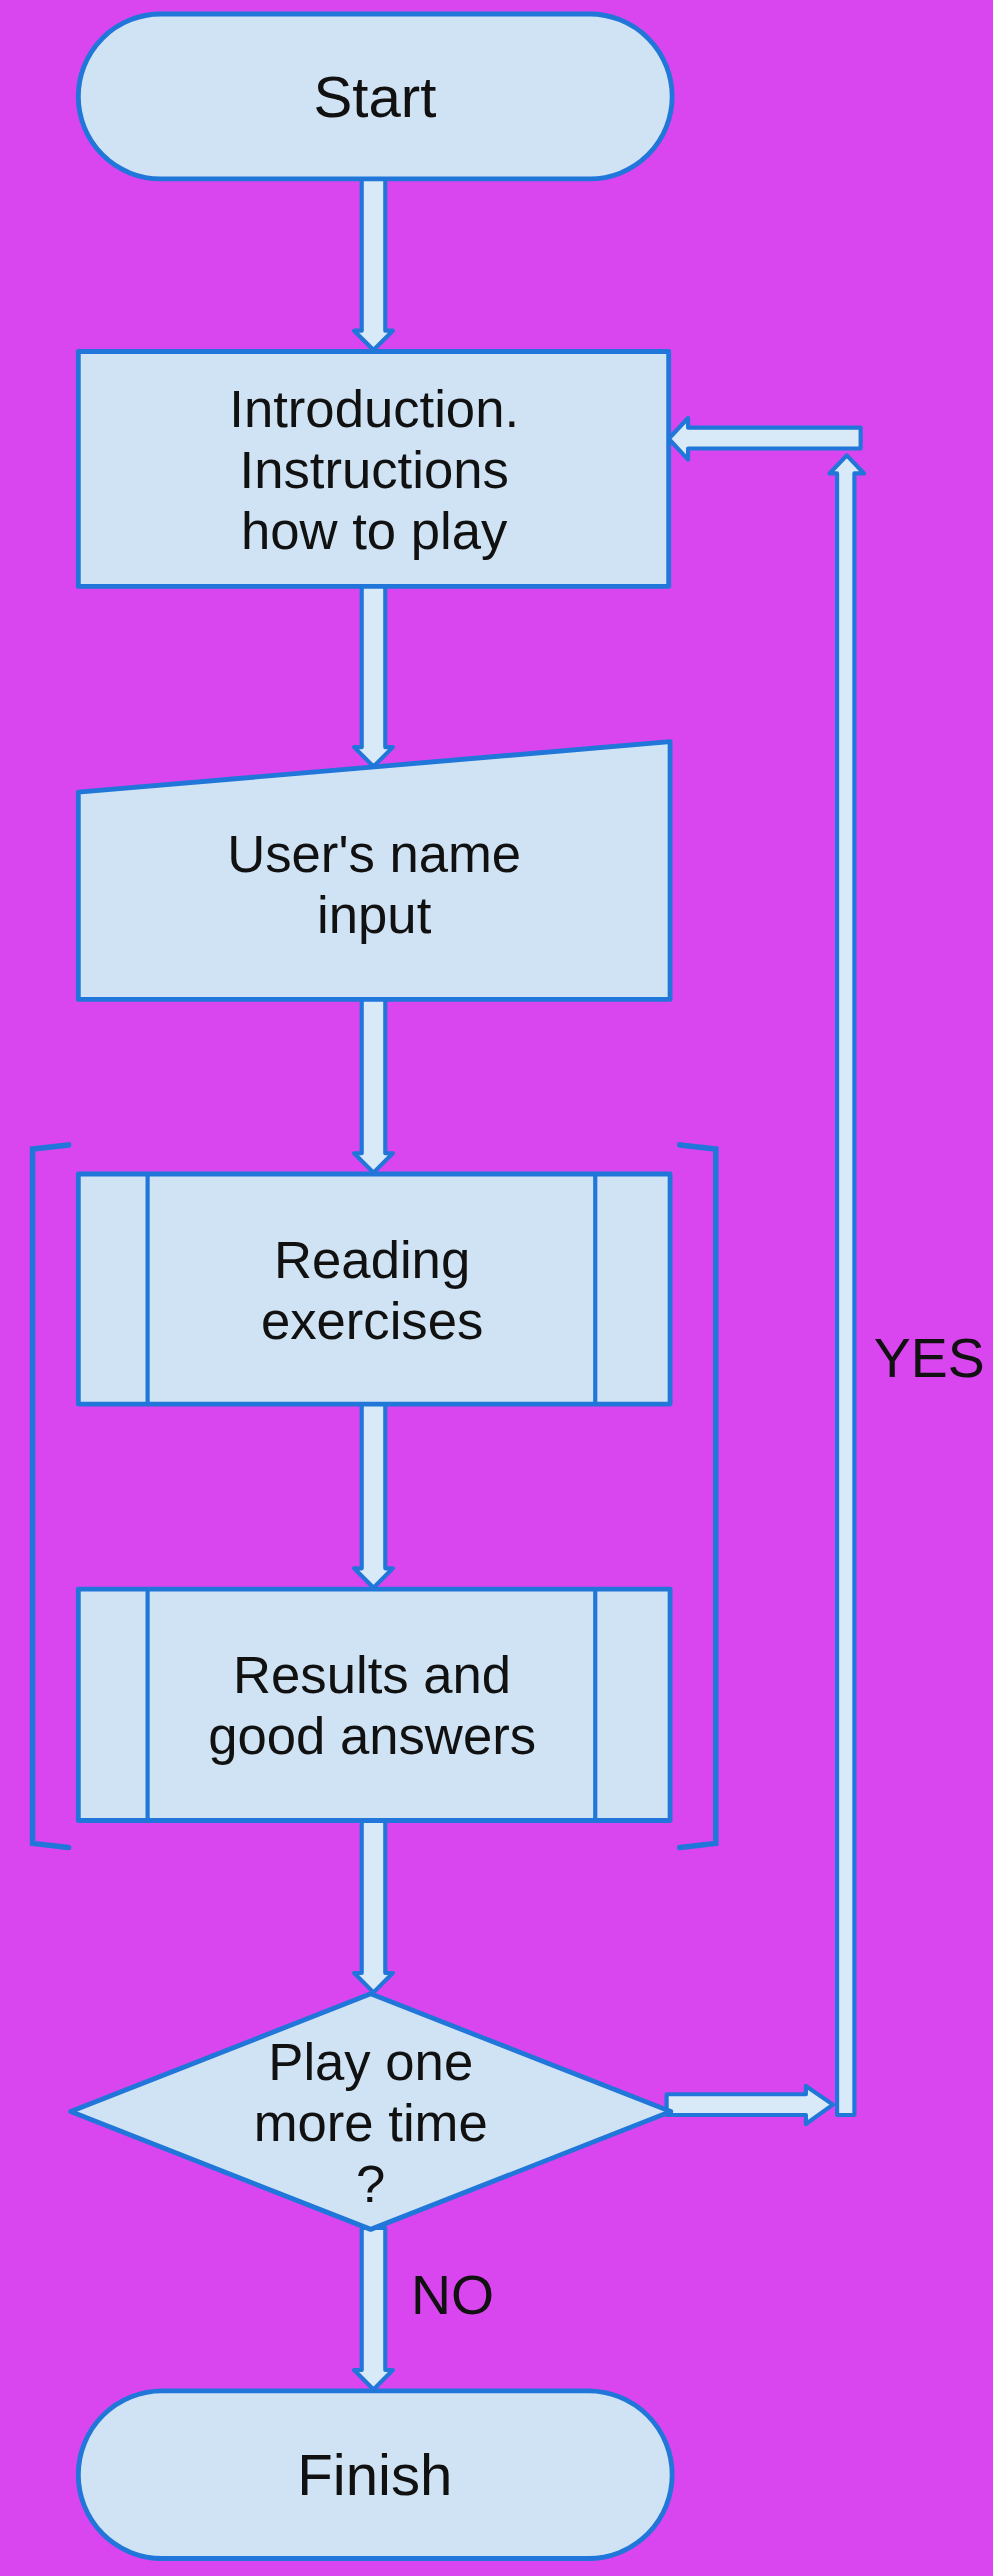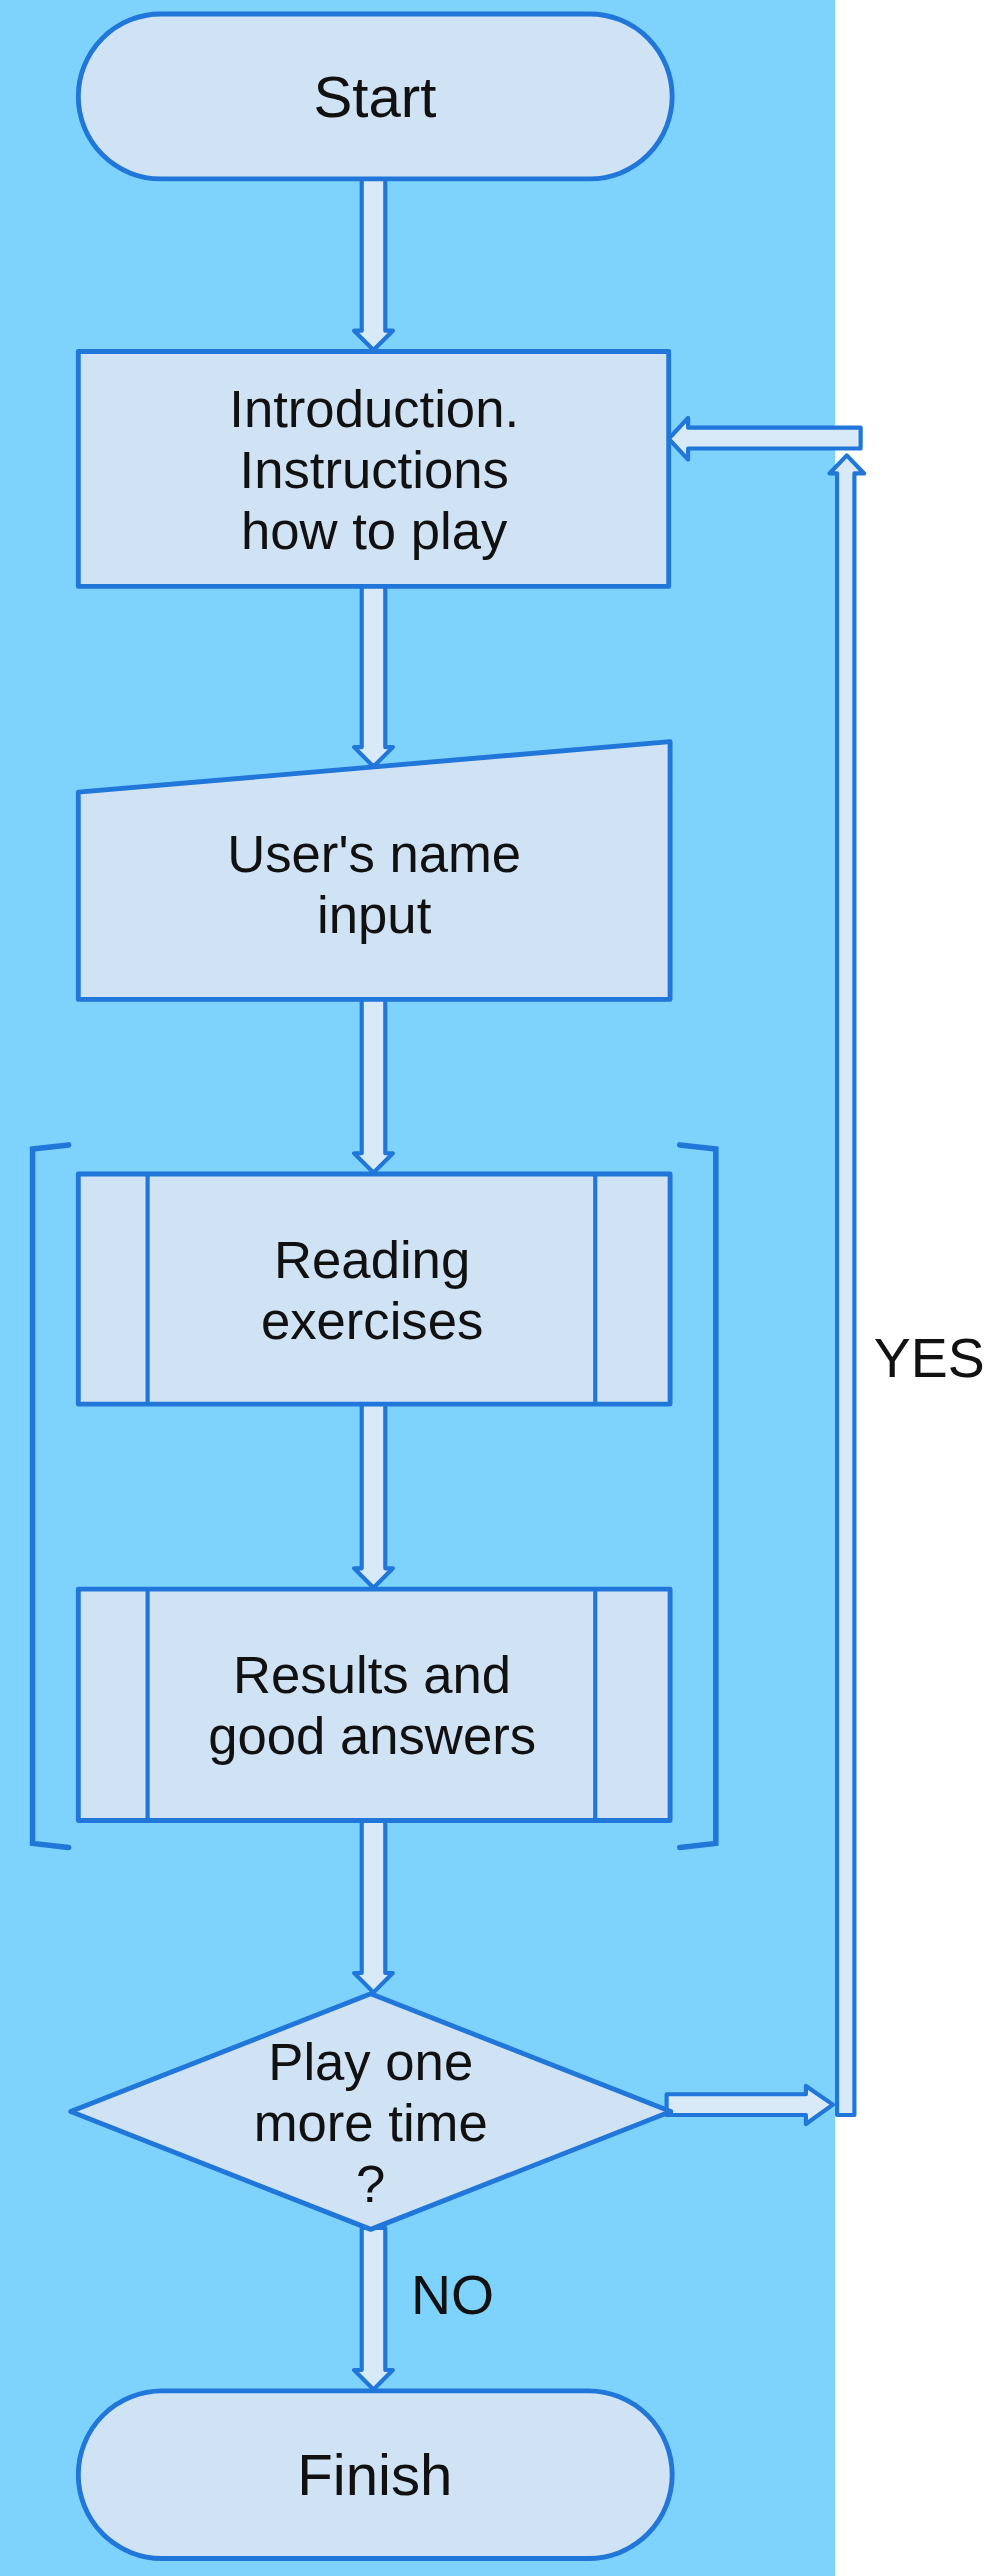--- a/index.html
+++ b/index.html
@@ -1,20 +1,20 @@
 <!DOCTYPE html>
 <html style="font-size:11px"><head>
 <meta charset="utf-8">
 <style>
   html,body{margin:0;padding:0;background:#ffffff;}
   .canvas{
     position:relative;
-    width:835px;
+    width:993px;
     height:2576px;
-    background:#7dd3fc;
+    background:#d946ef;
     font-family:"Liberation Sans", sans-serif;
   }
   svg{display:block;}
   .shape{
     fill:#cfe3f4;
     stroke:#2076d9;
     stroke-width:7;
     stroke-linejoin:round;
   }
   .connector{

